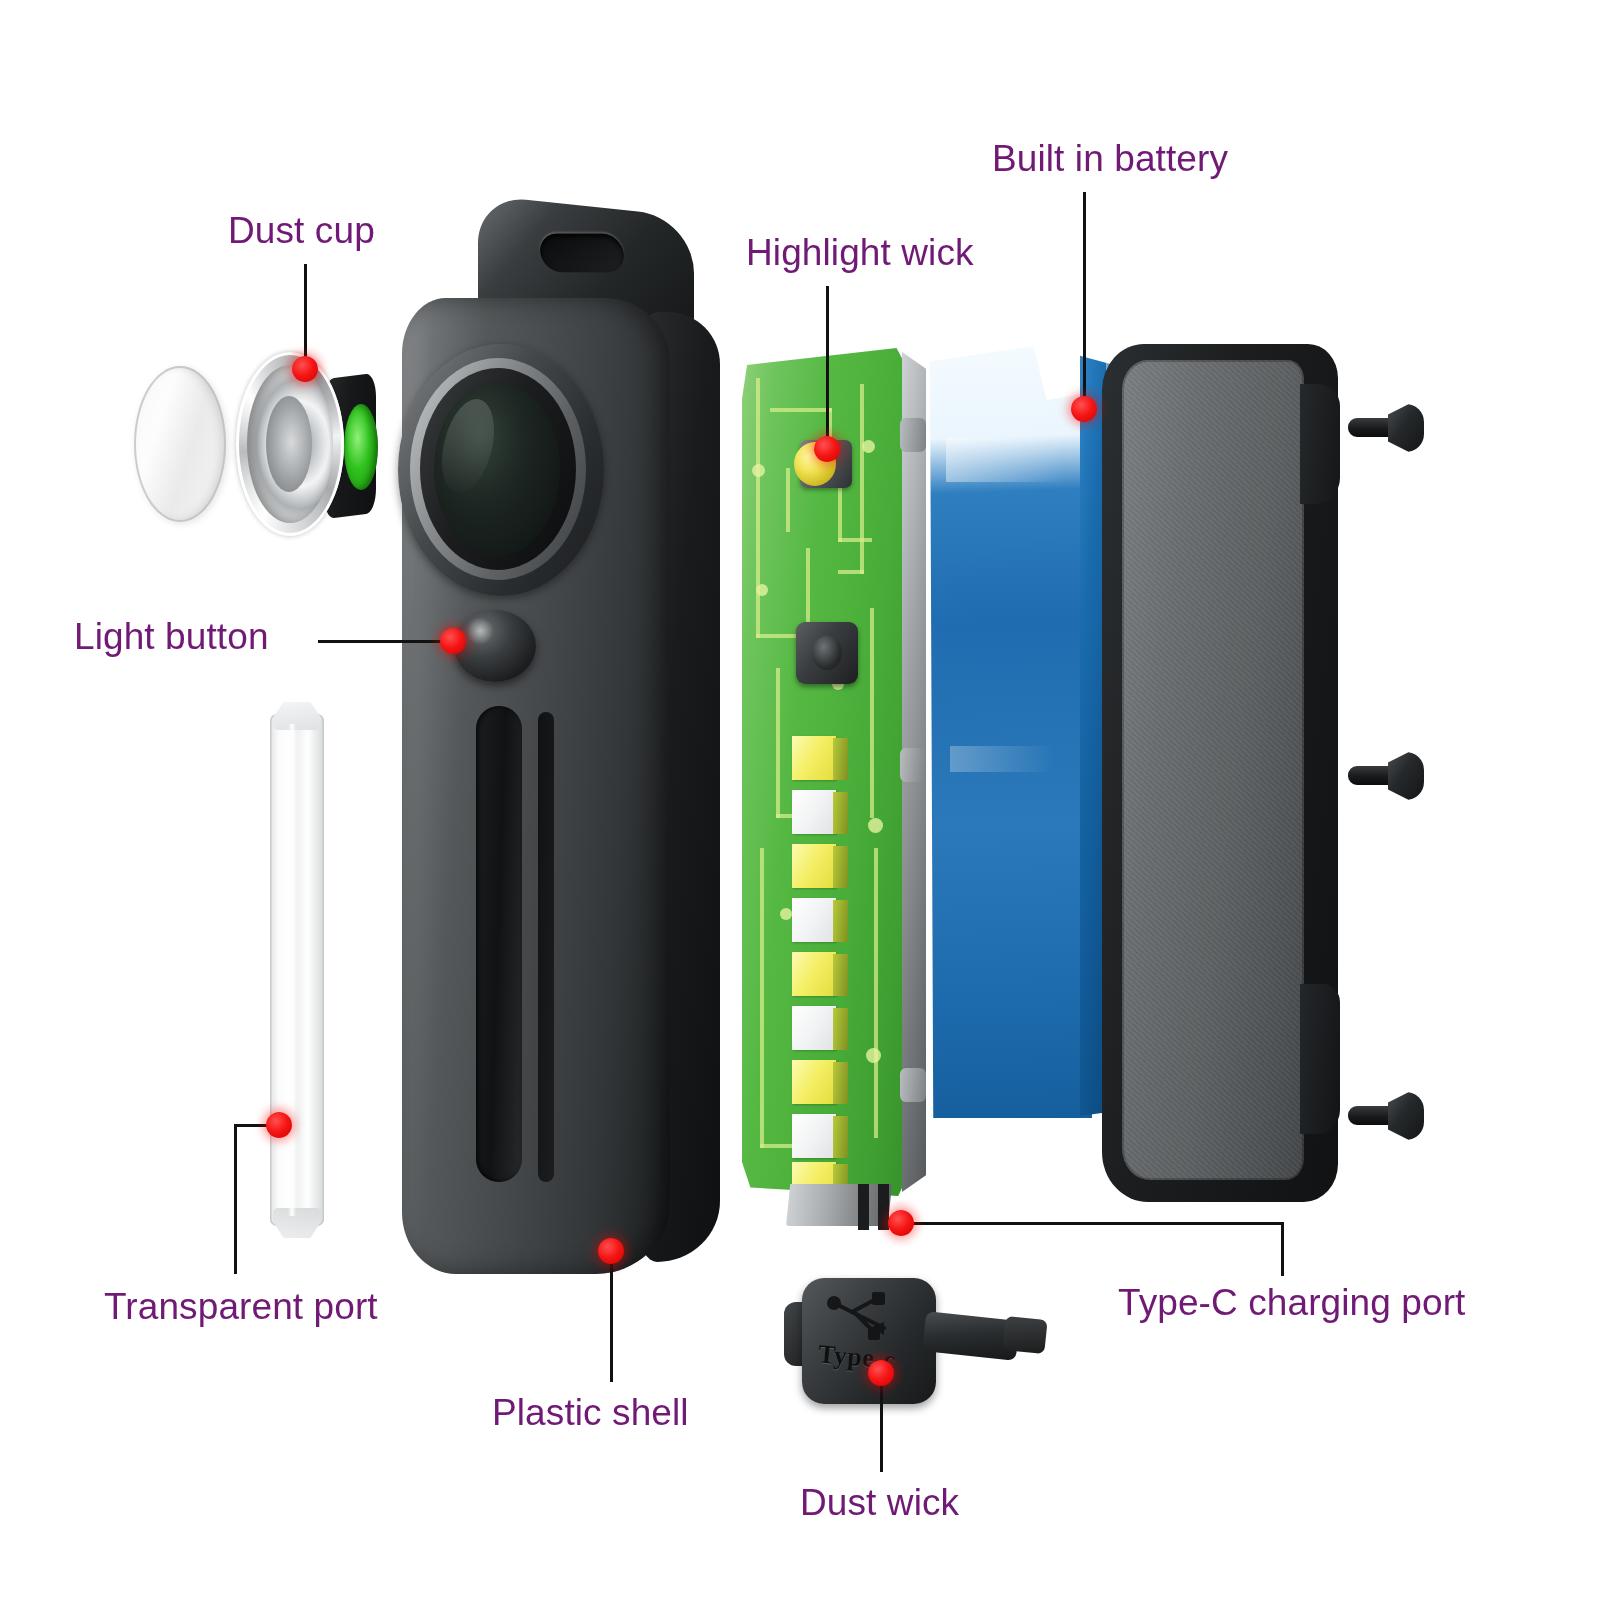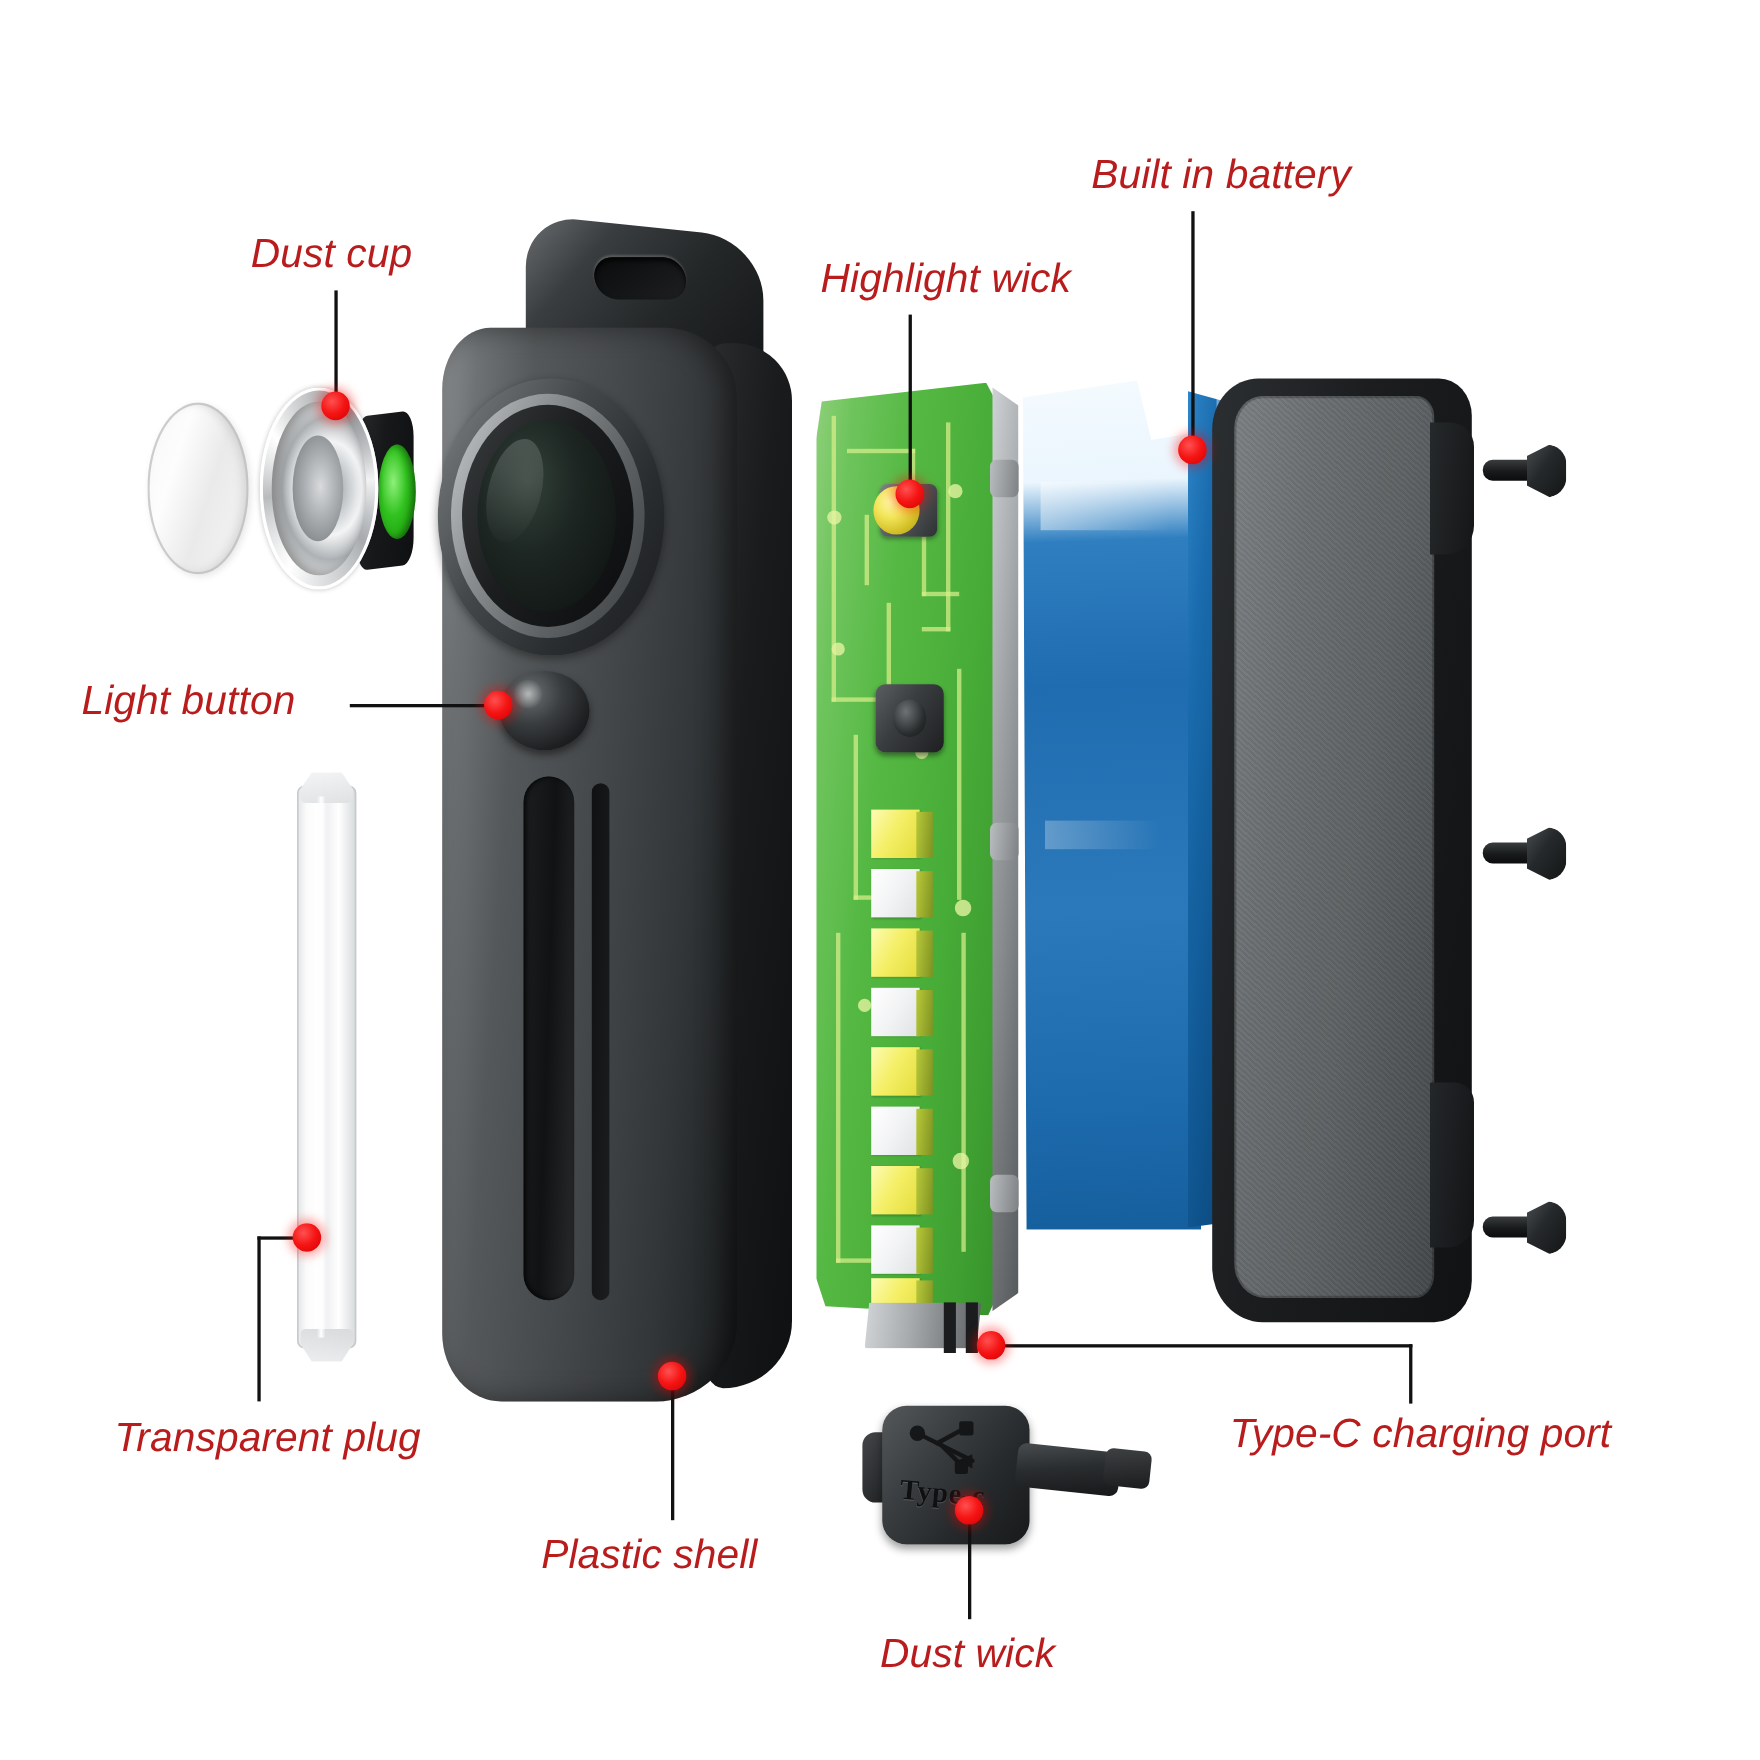--- a/index.html
+++ b/index.html
@@ -6,22 +6,22 @@
   html,body{margin:0;padding:0;background:#ffffff;}
   body{
     width:1600px;height:1600px;overflow:hidden;
     font-family:"Liberation Sans","DejaVu Sans",sans-serif;
     -webkit-font-smoothing:antialiased;
   }
   #stage{position:relative;width:1600px;height:1600px;background:#fff;}
 
   
   .label{
-    position:absolute;color:#b91c1c;font-size:37px;line-height:1;
-    white-space:nowrap;font-weight:400;letter-spacing:.1px;font-style:italic;
+    position:absolute;color:#701a75;font-size:37px;line-height:1;
+    white-space:nowrap;font-weight:400;letter-spacing:.1px;
   }
   
   .lead{position:absolute;background:#111;}
   .lead.v{width:3px;}
   .lead.h{height:3px;}
   .dot{
     position:absolute;width:26px;height:26px;border-radius:50%;
     background:radial-gradient(circle at 38% 34%,#ff5050 0%,#f51414 48%,#d20000 100%);
     box-shadow:0 0 9px 4px rgba(255,0,0,.34);
   }
@@ -483,21 +483,21 @@
   <div class="dot" style="left:1071px;top:396px;"></div>
 
   <div class="label" style="left:746px;top:234px;text-align:right;">Highlight wick</div>
   <div class="lead v" style="left:826px;top:286px;height:160px;"></div>
   <div class="dot" style="left:814px;top:436px;"></div>
 
   <div class="label" style="left:74px;top:618px;">Light button</div>
   <div class="lead h" style="left:318px;top:640px;width:134px;"></div>
   <div class="dot" style="left:440px;top:628px;"></div>
 
-  <div class="label" style="left:104px;top:1288px;">Transparent plug</div>
+  <div class="label" style="left:104px;top:1288px;">Transparent port</div>
   <div class="lead v" style="left:234px;top:1124px;height:150px;"></div>
   <div class="lead h" style="left:234px;top:1124px;width:48px;"></div>
   <div class="dot" style="left:266px;top:1112px;"></div>
 
   <div class="label" style="left:492px;top:1394px;">Plastic shell</div>
   <div class="lead v" style="left:610px;top:1256px;height:126px;"></div>
   <div class="dot" style="left:598px;top:1238px;"></div>
 
   <div class="label" style="left:800px;top:1484px;">Dust wick</div>
   <div class="lead v" style="left:880px;top:1378px;height:94px;"></div>

